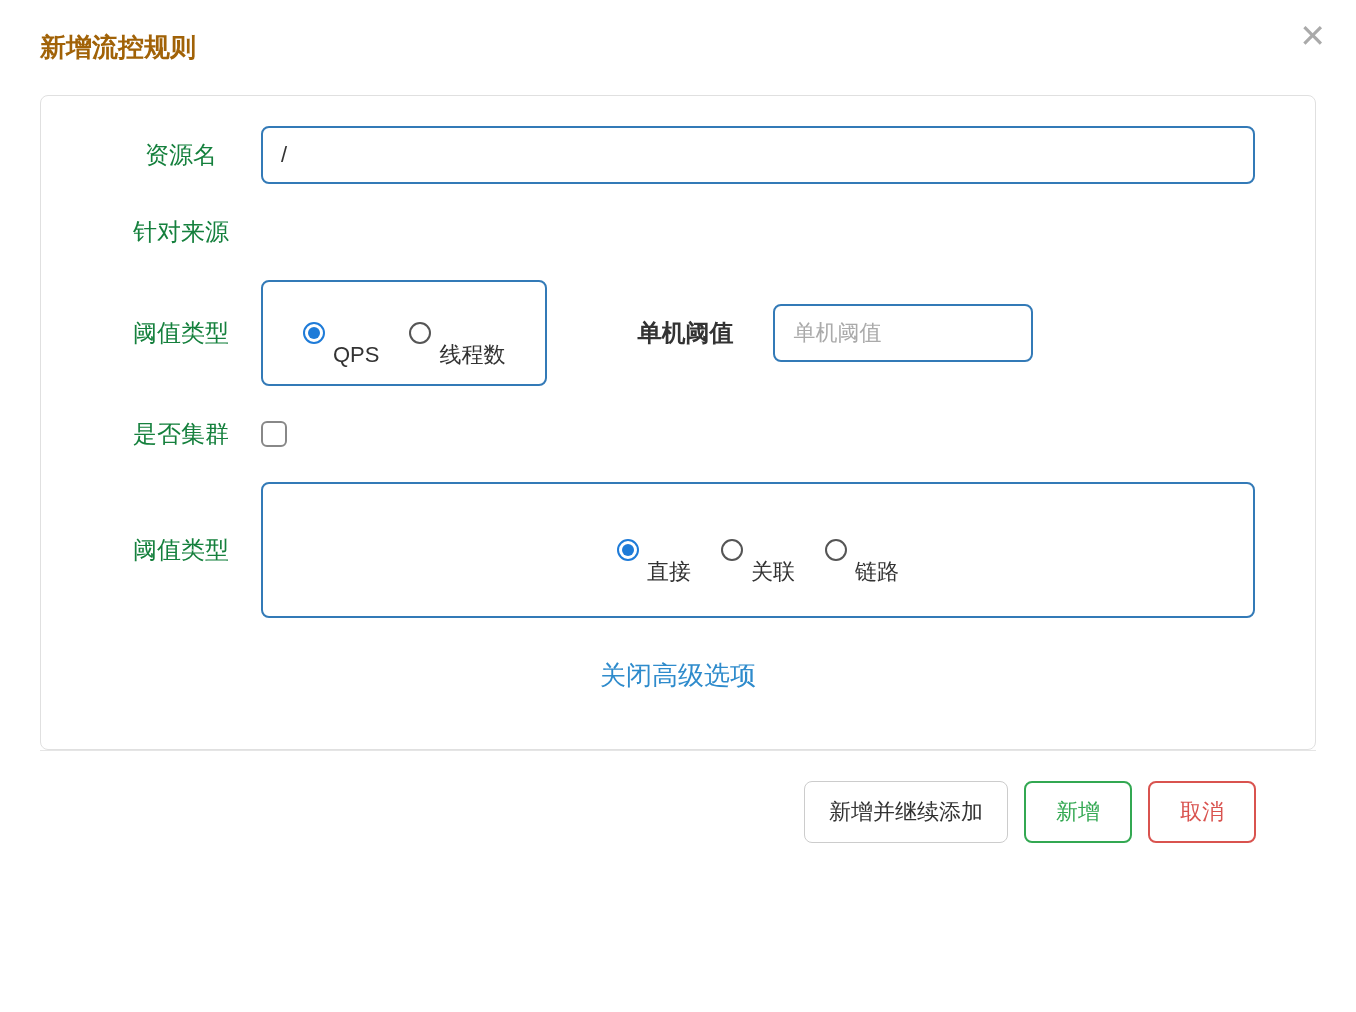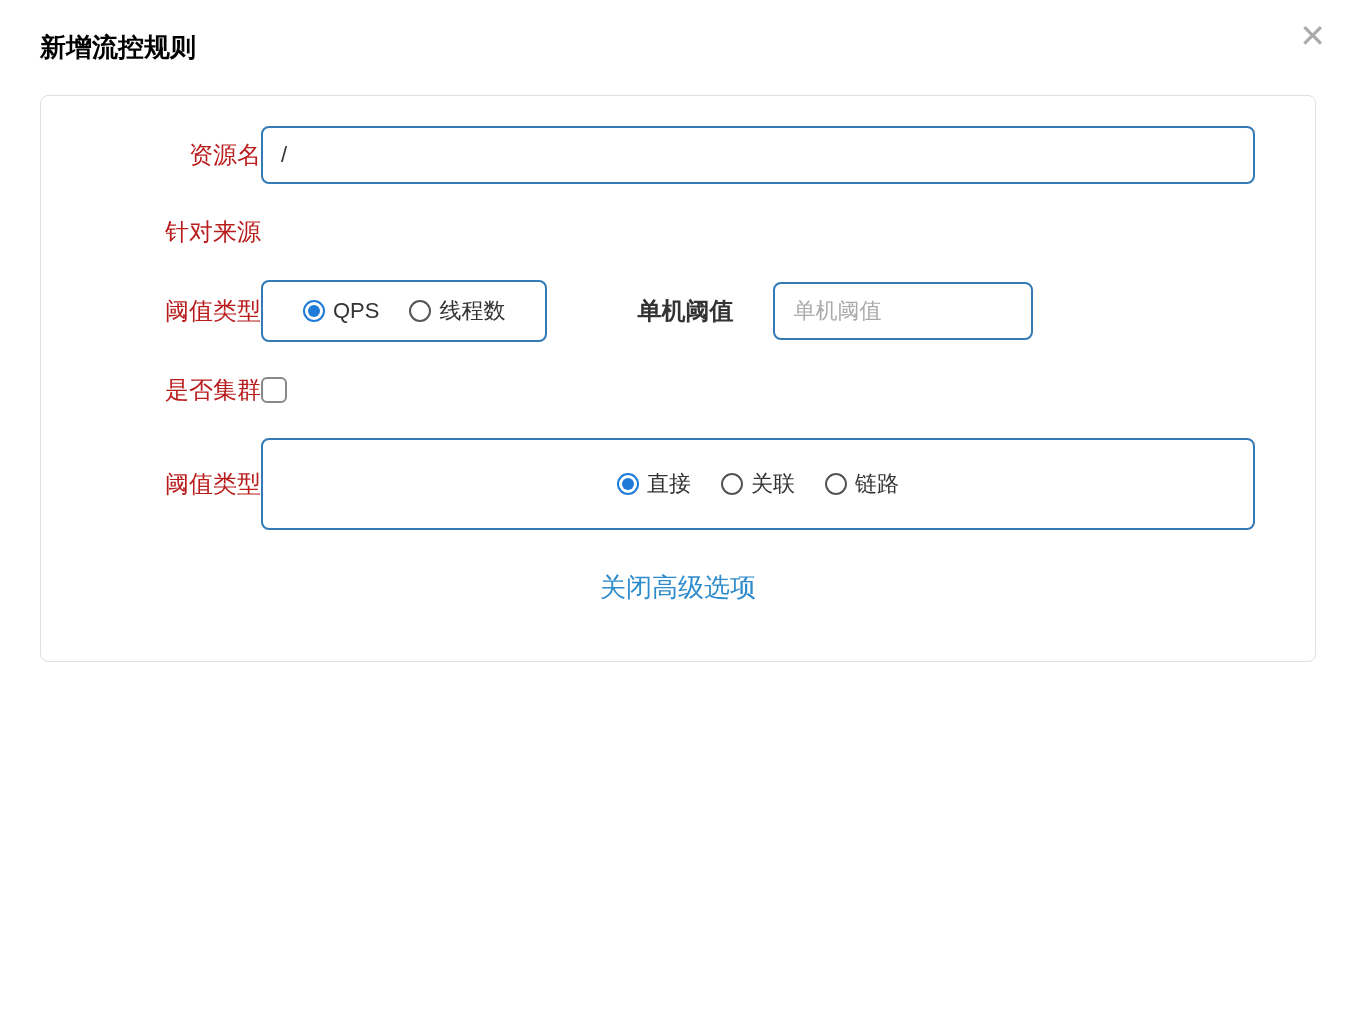--- a/index.html
+++ b/index.html
@@ -18,21 +18,21 @@
       min-height: 100vh;
       position: relative;
     }
     .modal-header {
       padding: 30px 40px 20px 40px;
       position: relative;
     }
     .modal-title {
       font-size: 26px;
       font-weight: 600;
-      color: #000000;
+      color: #a16207;
     }
     .close-btn {
       position: absolute;
       top: 20px;
       right: 30px;
       font-size: 32px;
       color: #aaa;
       cursor: pointer;
       font-weight: 300;
       line-height: 1;
@@ -46,23 +46,23 @@
       padding: 30px 60px 30px 60px;
     }
     .form-row {
       display: flex;
       align-items: center;
       margin-bottom: 32px;
     }
     .form-label {
       width: 160px;
       font-size: 24px;
-      color: #b91c1c;
+      color: #15803d;
       flex-shrink: 0;
-      text-align: right;
+      text-align: center;
     }
     .form-control-wrap {
       flex: 1;
       display: flex;
       align-items: center;
       gap: 20px;
     }
     .text-input {
       width: 100%;
       padding: 14px 18px;
@@ -111,20 +111,21 @@
     }
     .radio-dot {
       width: 12px;
       height: 12px;
       background: #1e7bd8;
       border-radius: 50%;
     }
     .radio-label {
       font-size: 22px;
       color: #333;
+      margin-top: 44px;
     }
     .inline-label {
       font-size: 24px;
       font-weight: 600;
       color: #333;
       margin-left: 70px;
       margin-right: 20px;
     }
     .number-input {
       padding: 14px 18px;
@@ -252,14 +253,19 @@
             </div>
           </div>
         </div>
       </div>
 
 
       <div class="advanced-link">关闭高级选项</div>
 
     </div>
 
+    <div class="modal-footer">
+      <button class="btn btn-default">新增并继续添加</button>
+      <button class="btn btn-success">新增</button>
+      <button class="btn btn-danger">取消</button>
+    </div>
   </div>
 </div>
 
 </body></html>

